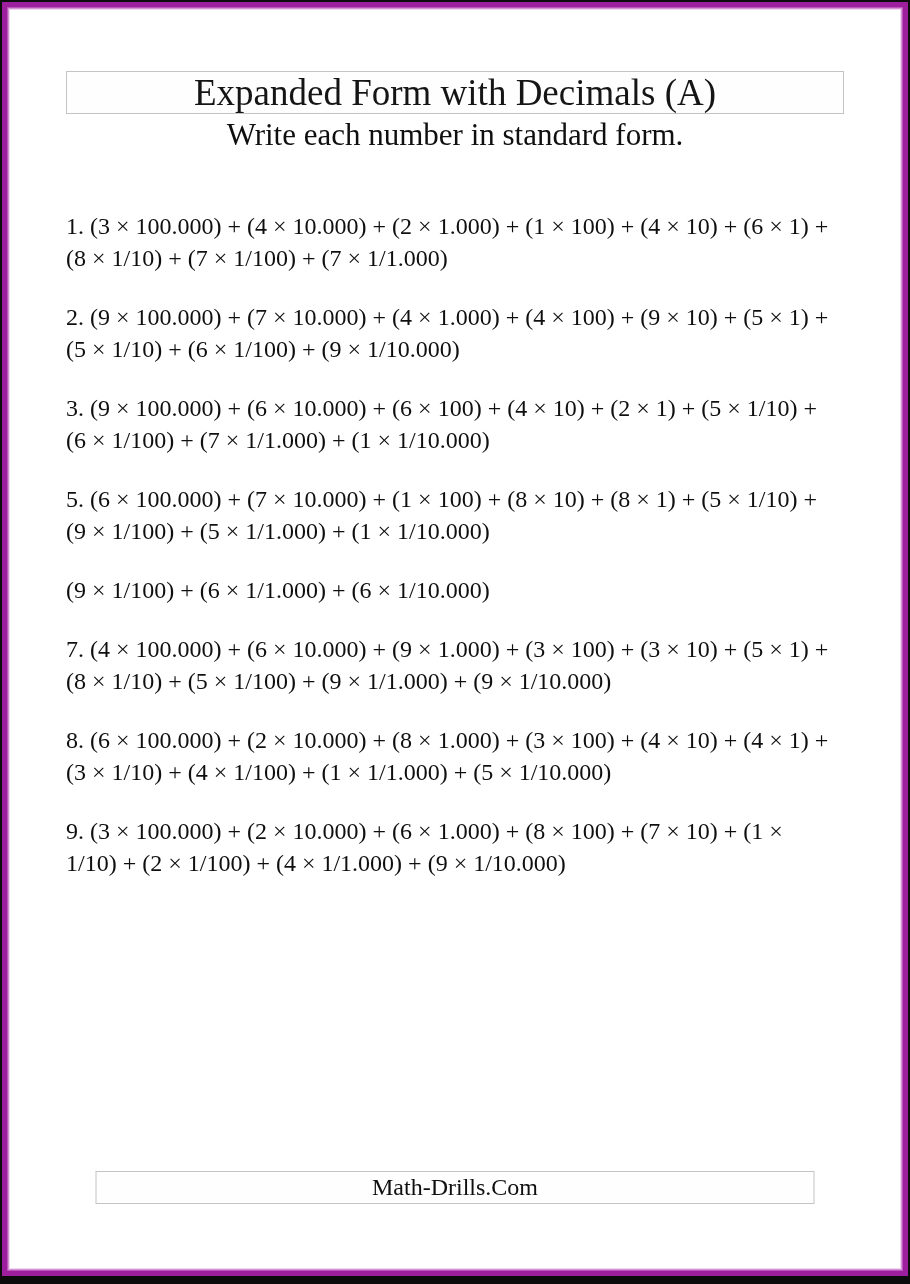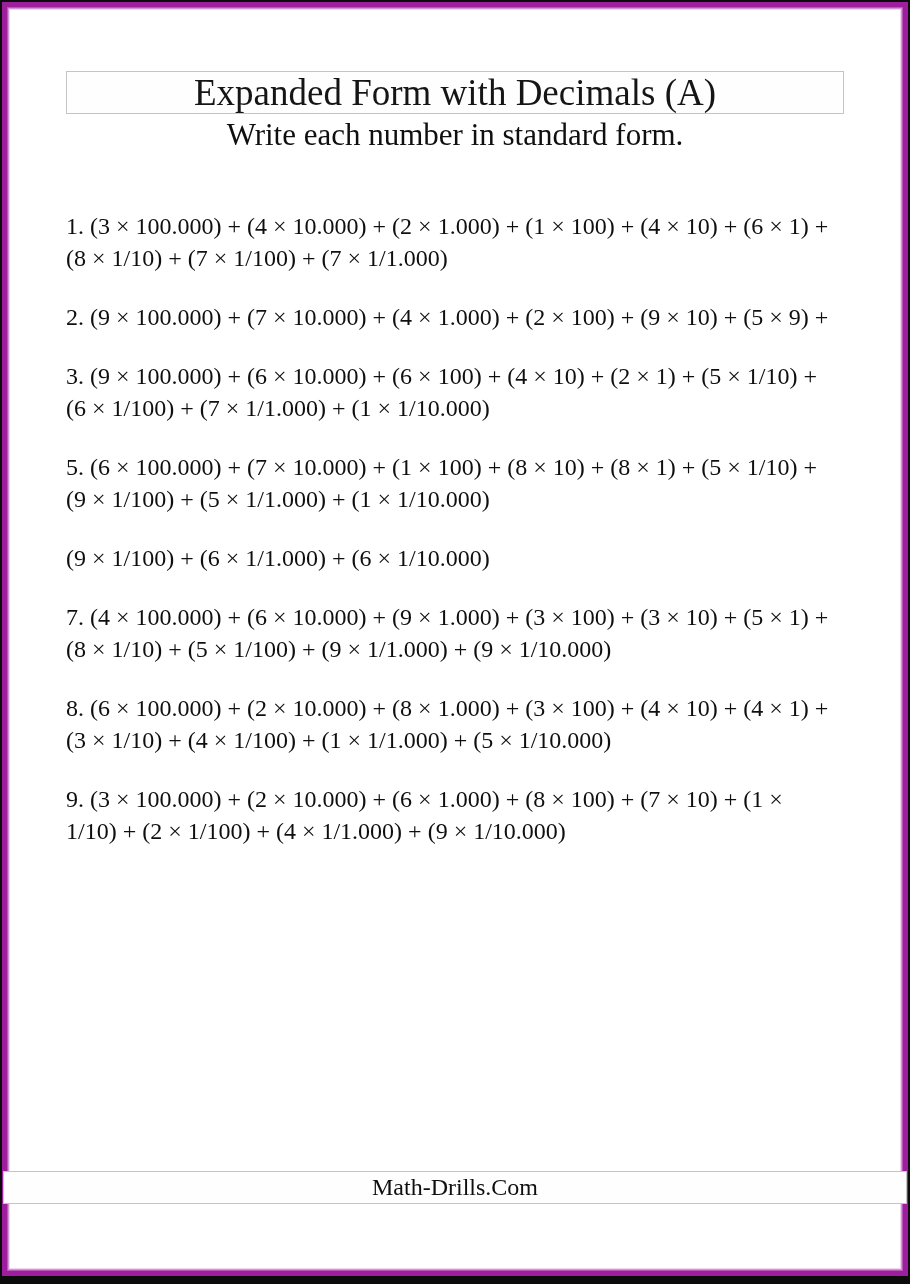--- a/index.html
+++ b/index.html
@@ -64,21 +64,21 @@
   .problem-line {
     white-space: nowrap;
     font-family: Liberation Serif, serif;
   }
 
   .footer-box {
     position: absolute;
     bottom: 67px;
     left: 50%;
     transform: translateX(-50%);
-    width: 904px;
+    width: 719px;
     border: 1px solid var(--box-border);
     background: #fefefe;
     text-align: center;
   }
   .footer-brand {
     font-size: 24px;
     line-height: 31px;
   }
 </style>
 </head>
@@ -92,21 +92,22 @@
     </div>
 
     <div class="instructions">Write each number in standard form.</div>
 
     <div class="problem-list">
         <div class="problem">
           <div class="problem-line">1. (3 × 100.000) + (4 × 10.000) + (2 × 1.000) + (1 × 100) + (4 × 10) + (6 × 1) +</div>
           <div class="problem-line">(8 × 1/10) + (7 × 1/100) + (7 × 1/1.000)</div>
         </div>
         <div class="problem">
-          <div class="problem-line">2. (9 × 100.000) + (7 × 10.000) + (4 × 1.000) + (2 × 100) + (9 × 10) + (5 × 9) +</div>
+          <div class="problem-line">2. (9 × 100.000) + (7 × 10.000) + (4 × 1.000) + (4 × 100) + (9 × 10) + (5 × 1) +</div>
+          <div class="problem-line">(5 × 1/10) + (6 × 1/100) + (9 × 1/10.000)</div>
         </div>
         <div class="problem">
           <div class="problem-line">3. (9 × 100.000) + (6 × 10.000) + (6 × 100) + (4 × 10) + (2 × 1) + (5 × 1/10) +</div>
           <div class="problem-line">(6 × 1/100) + (7 × 1/1.000) + (1 × 1/10.000)</div>
         </div>
         <div class="problem">
           <div class="problem-line">5. (6 × 100.000) + (7 × 10.000) + (1 × 100) + (8 × 10) + (8 × 1) + (5 × 1/10) +</div>
           <div class="problem-line">(9 × 1/100) + (5 × 1/1.000) + (1 × 1/10.000)</div>
         </div>
         <div class="problem">

